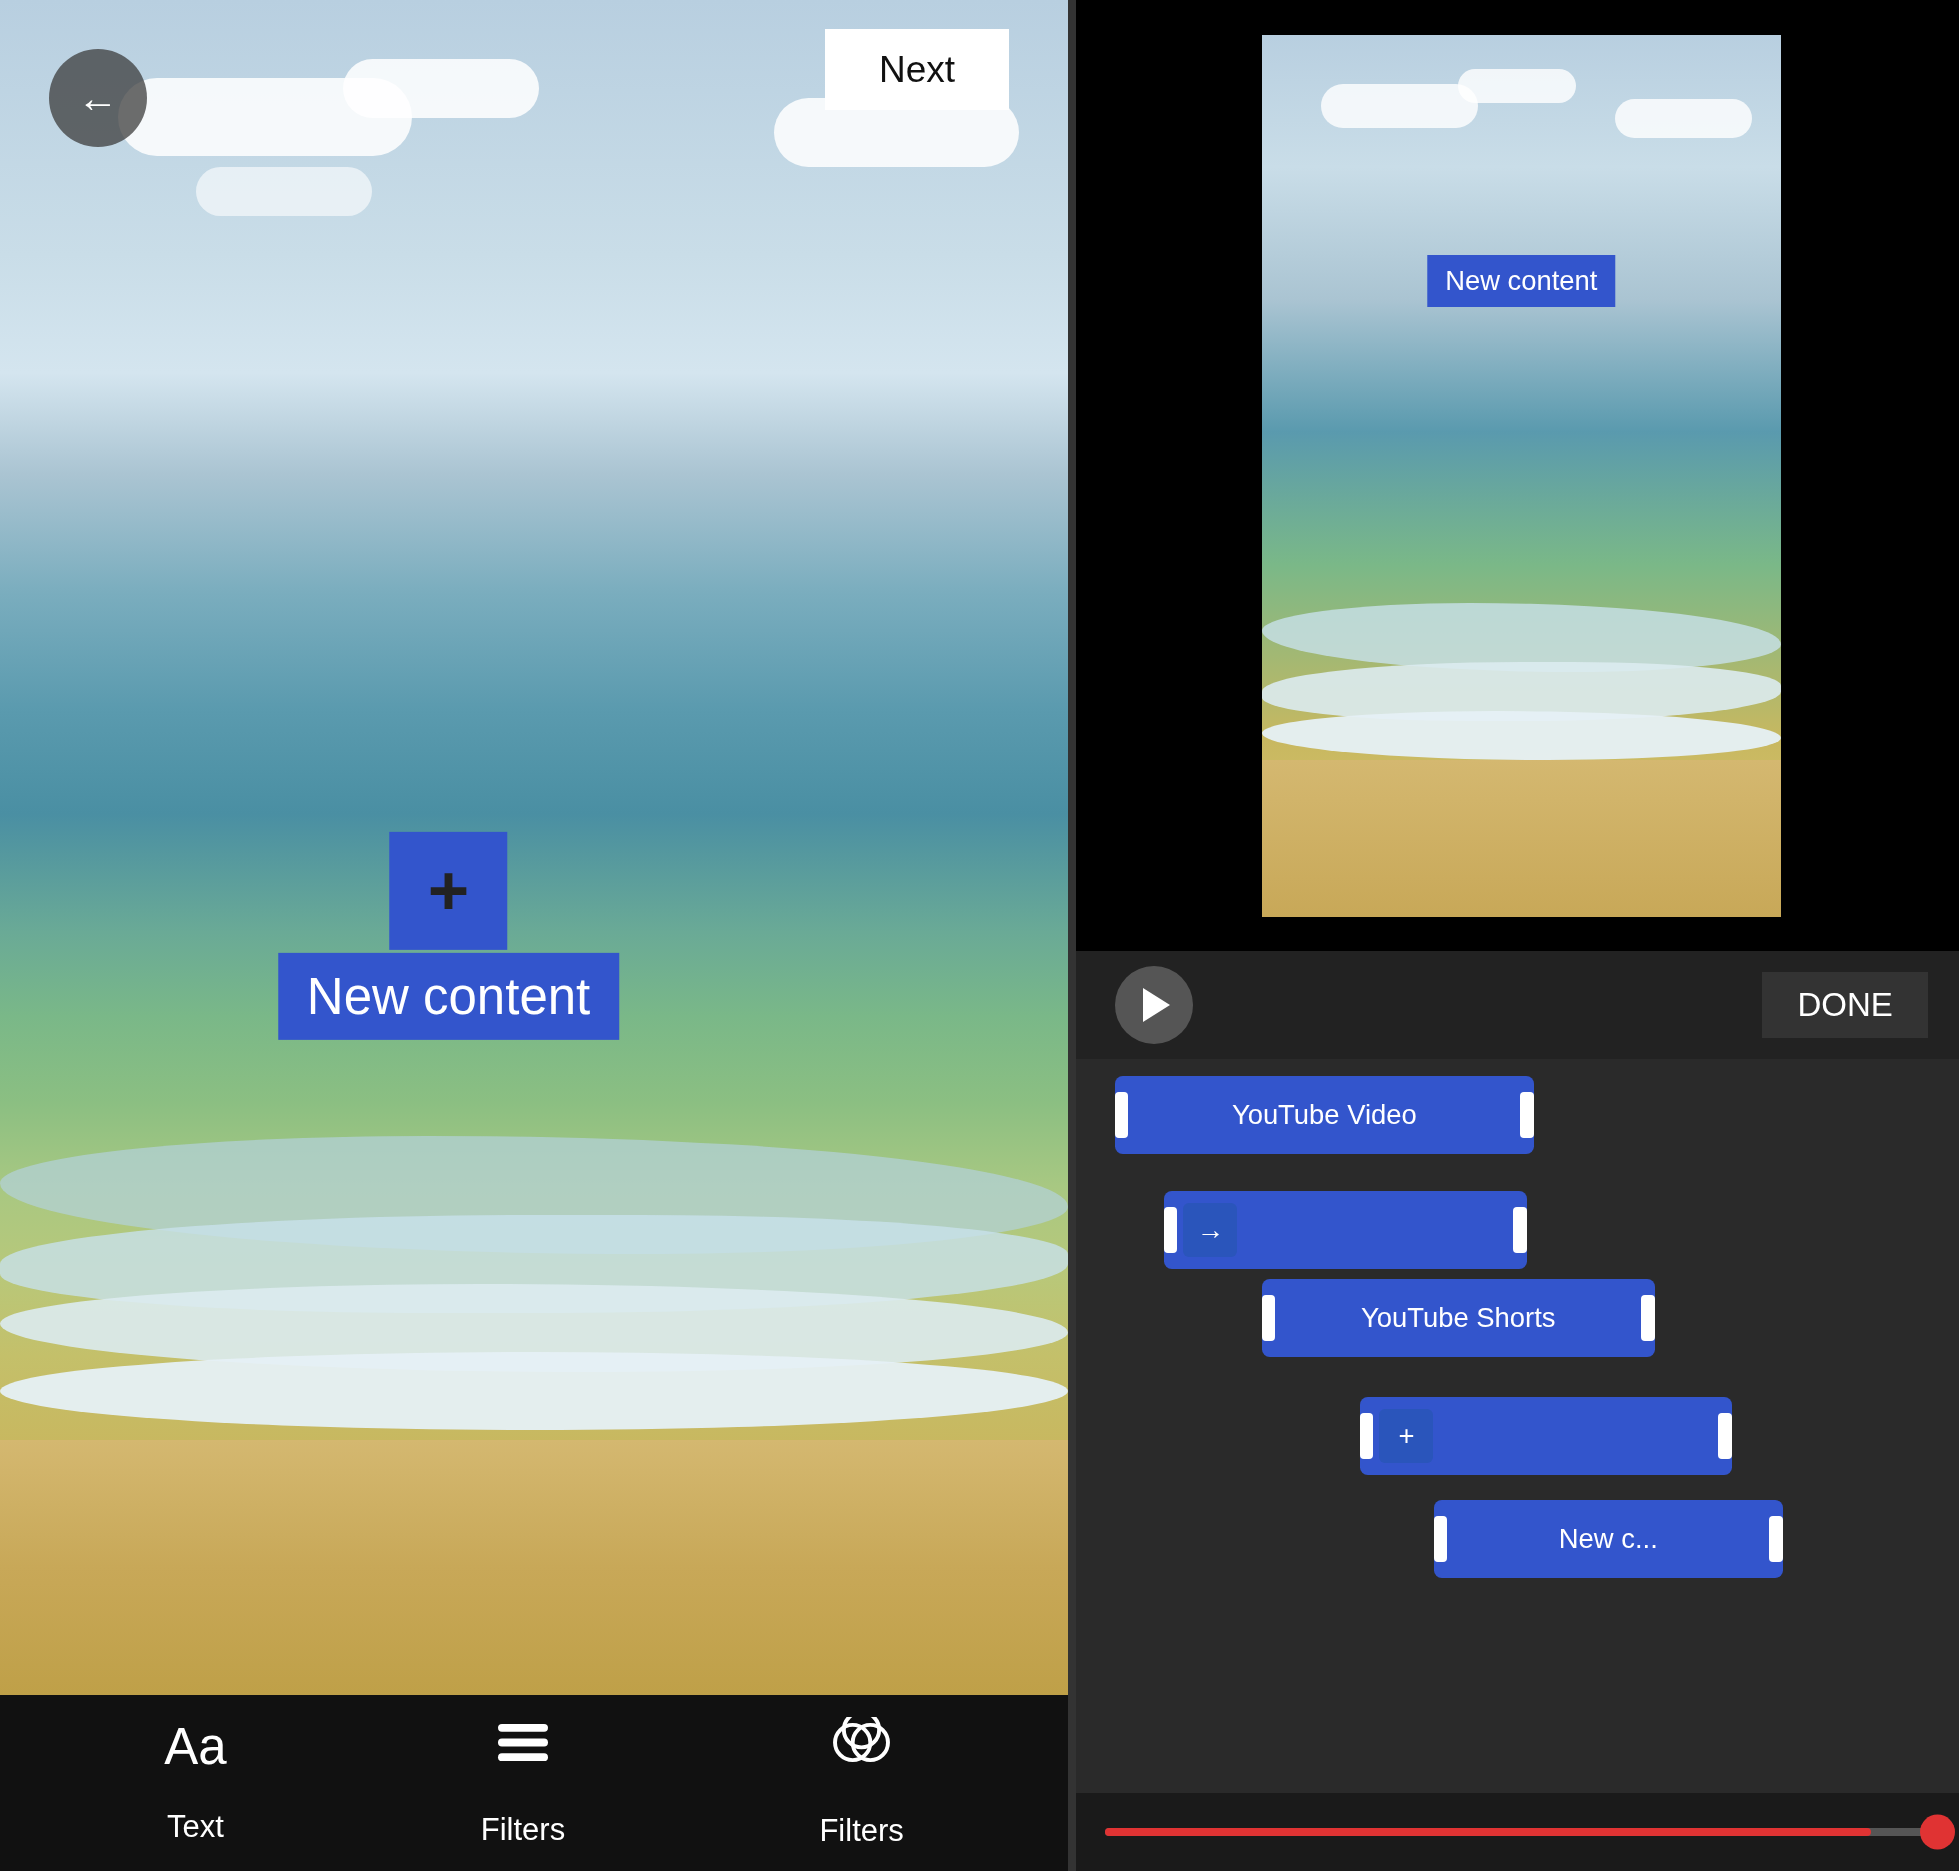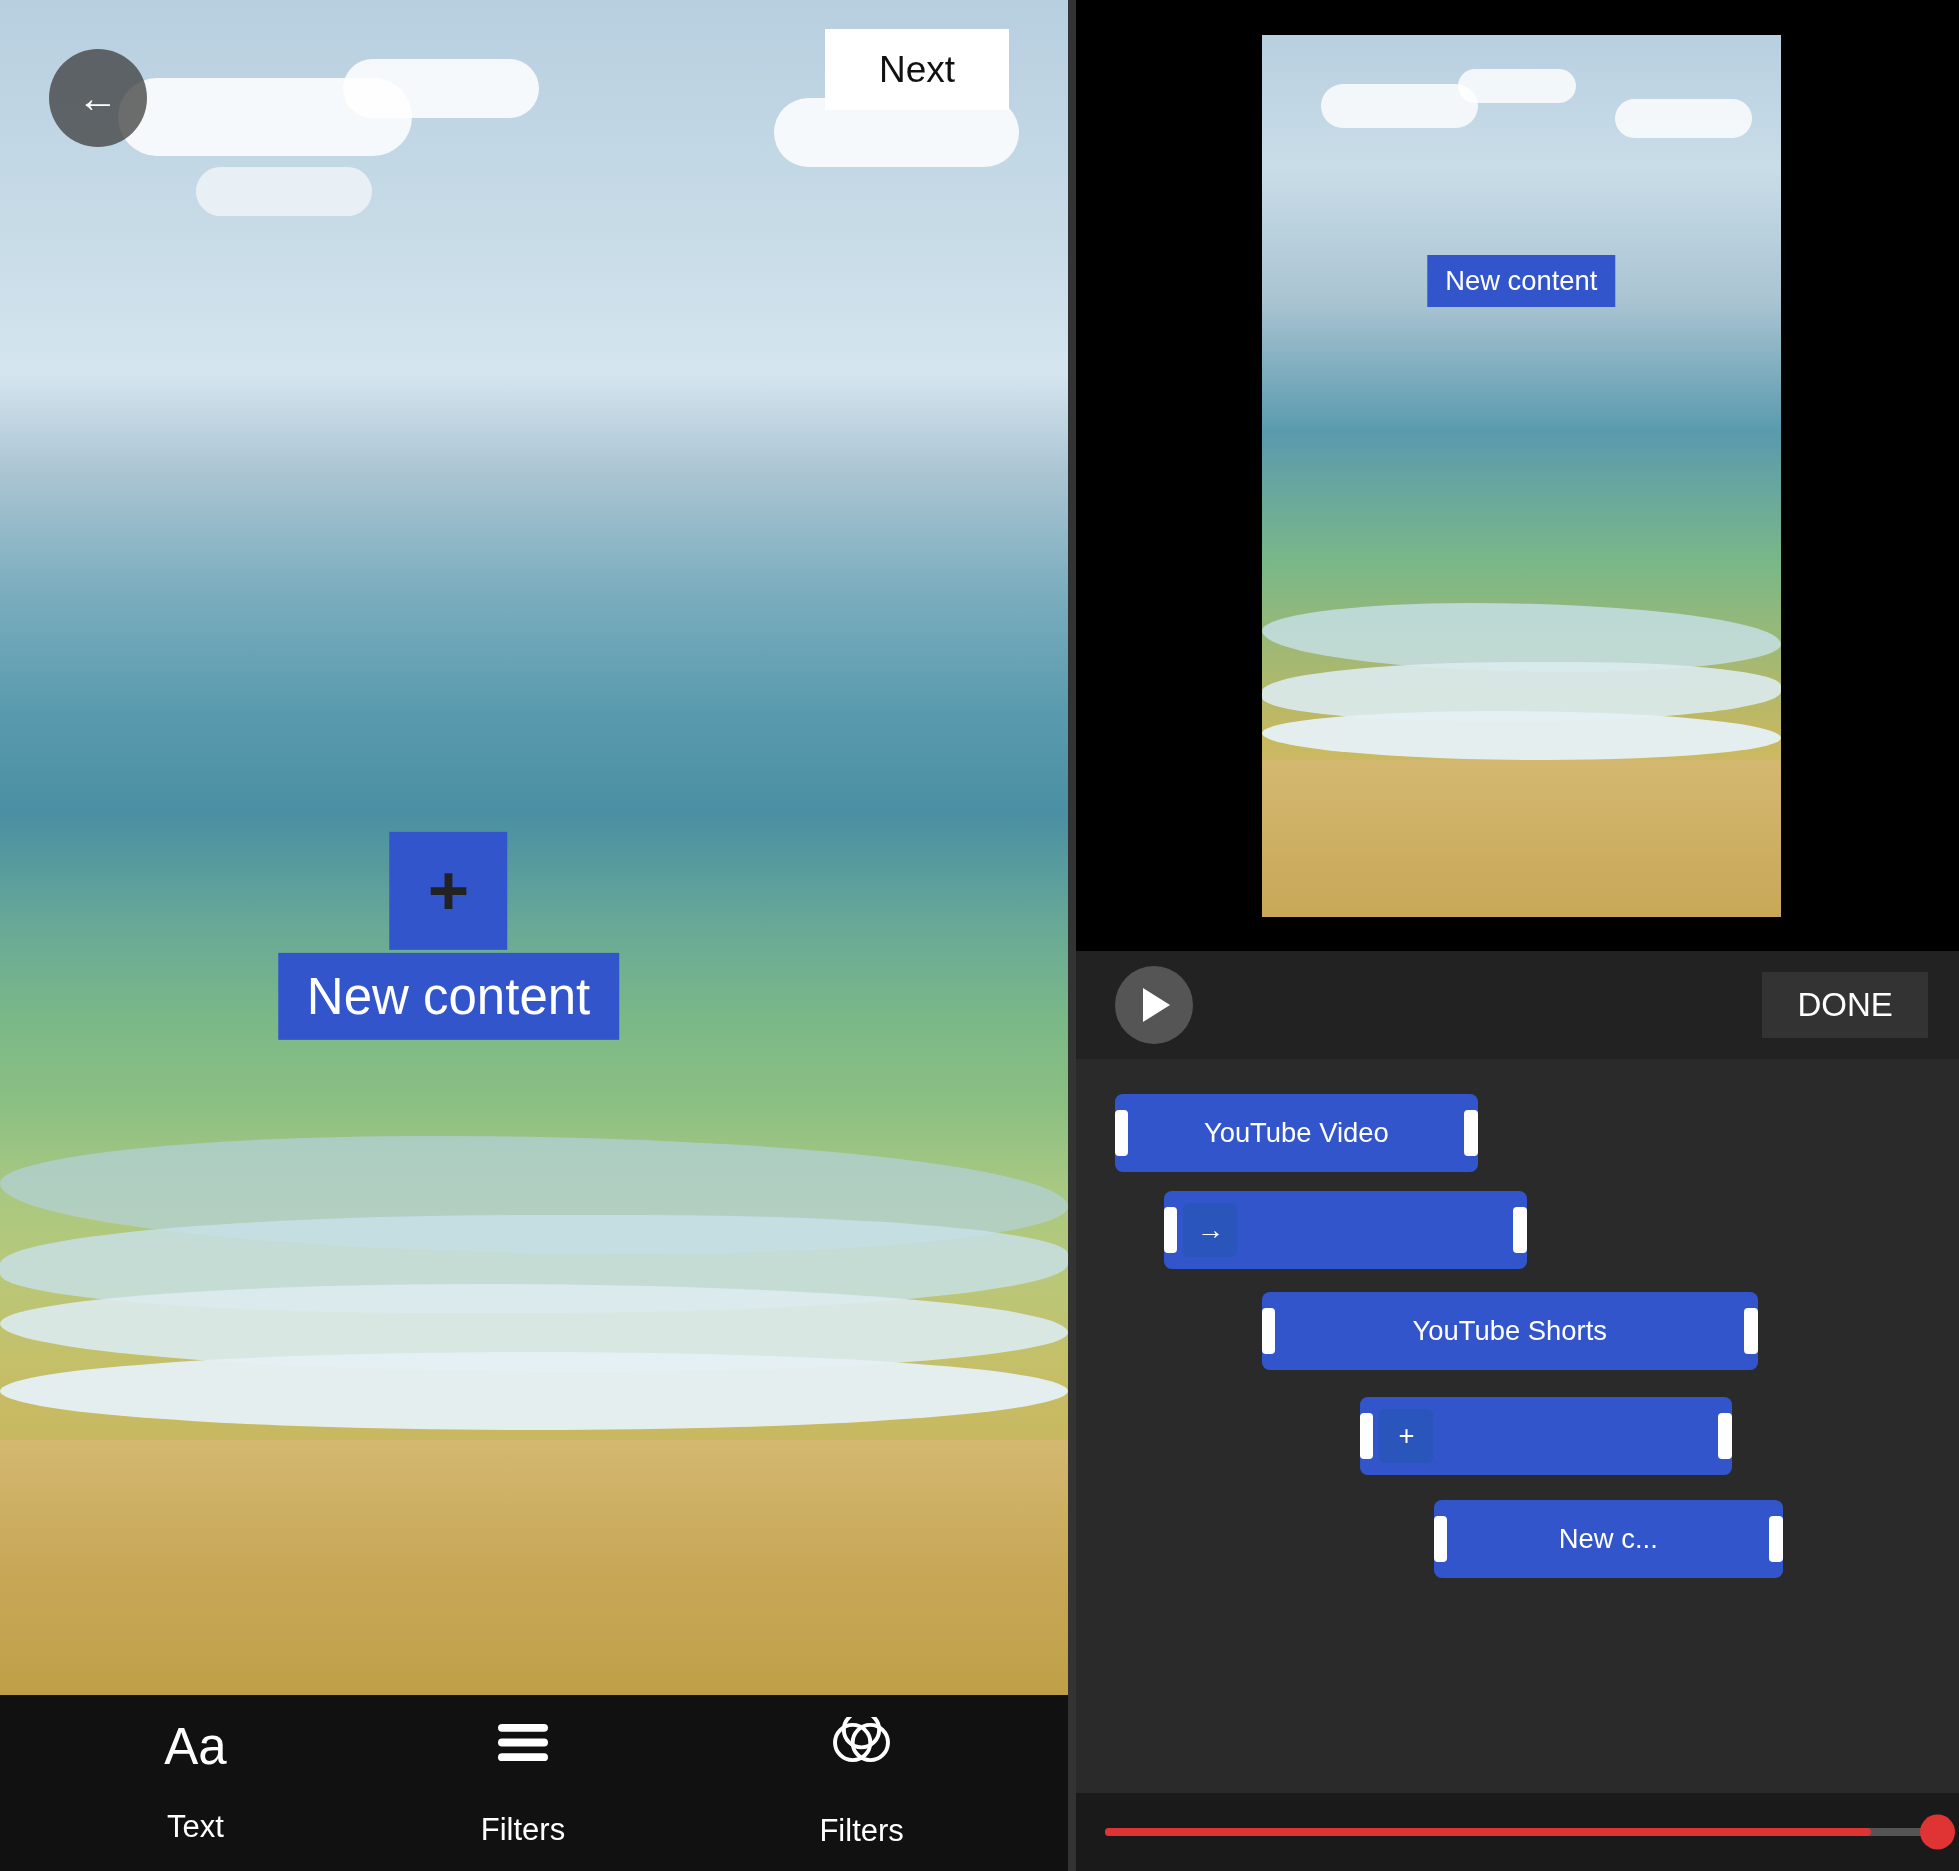--- a/index.html
+++ b/index.html
@@ -396,36 +396,36 @@
     }
 
     .track-icon-arrow {
       color: #fff;
       font-size: 27.4px;
     }
 
     
     .track-yt-video {
       left: 39px;
-      top: 35px;
-      width: 363px;
+      top: 17px;
+      width: 419px;
     }
 
     
     .track-arrow {
       left: 88px;
       top: 132px;
       width: 363px;
     }
 
     
     .track-yt-shorts {
       left: 186px;
-      top: 233px;
-      width: 496px;
+      top: 220px;
+      width: 393px;
     }
 
     
     .track-plus {
       left: 284px;
       top: 338px;
       width: 372px;
     }
 
     

